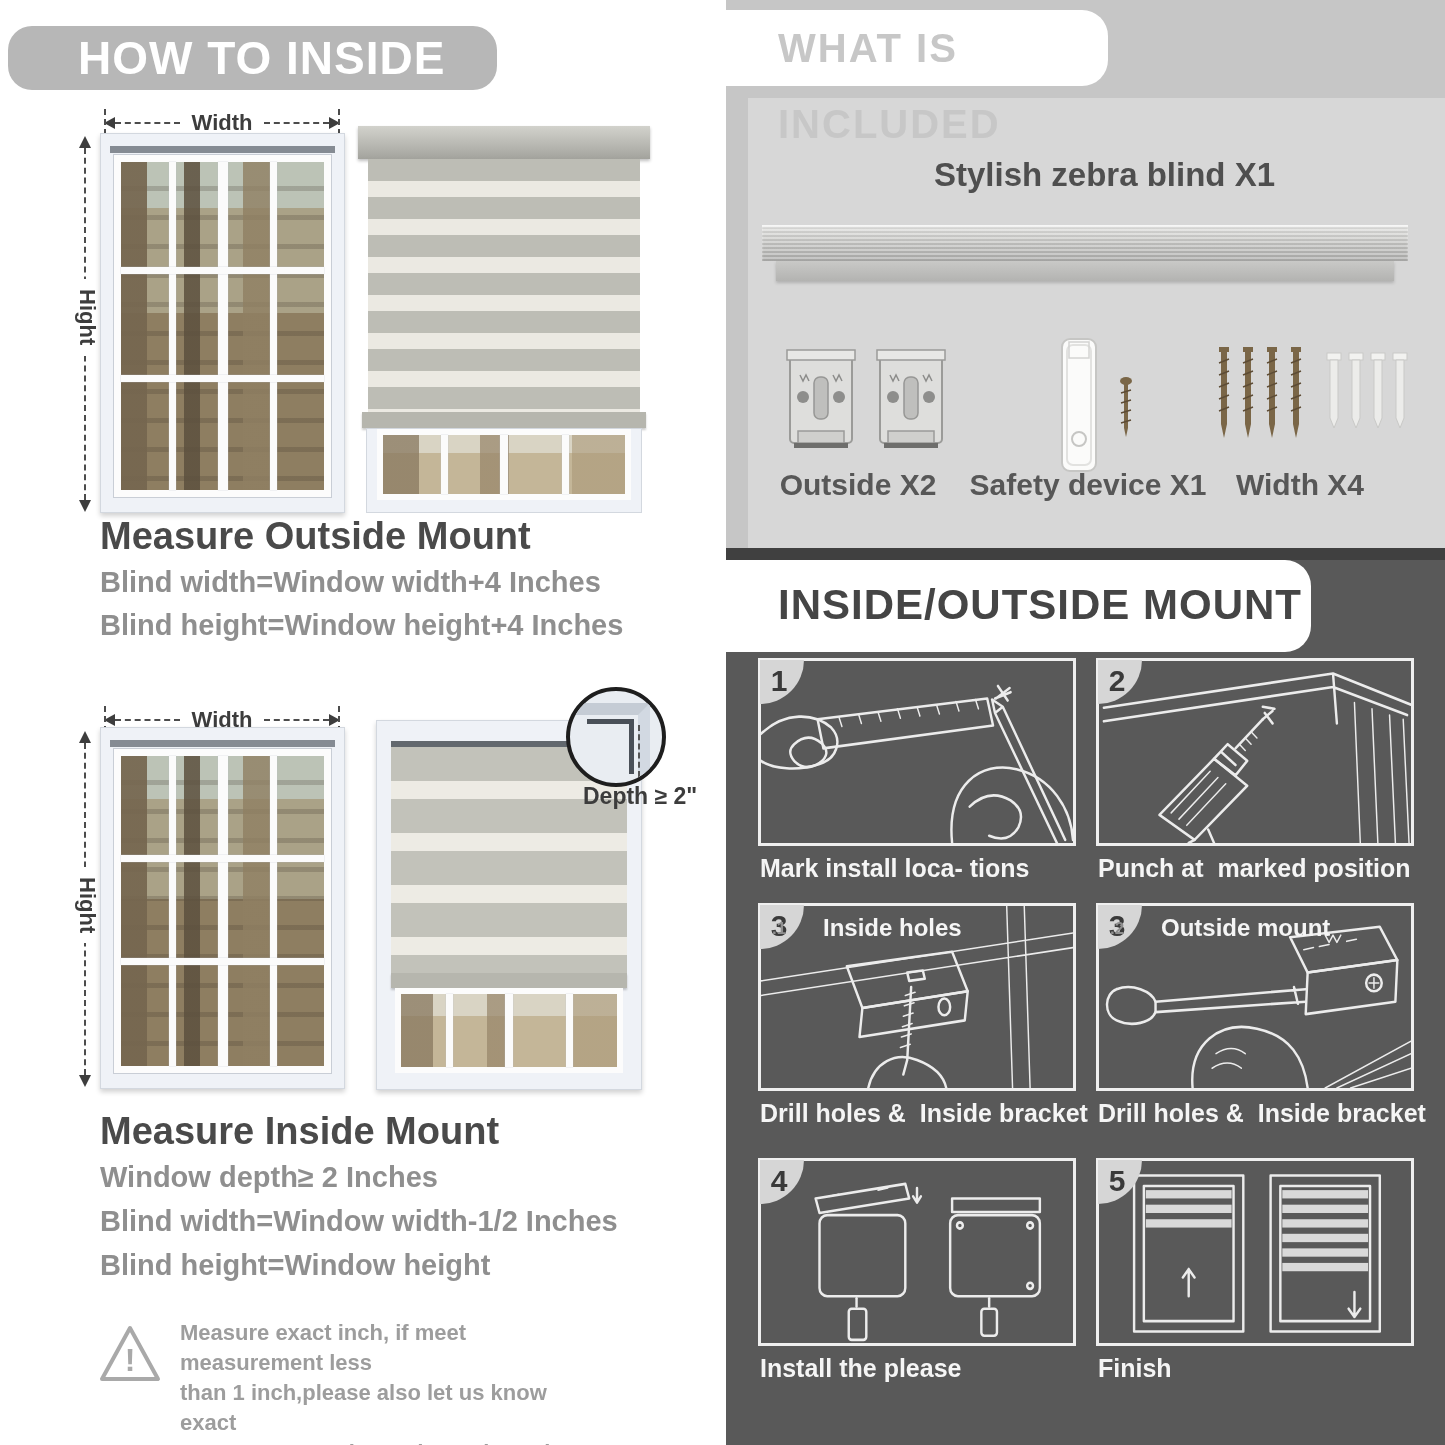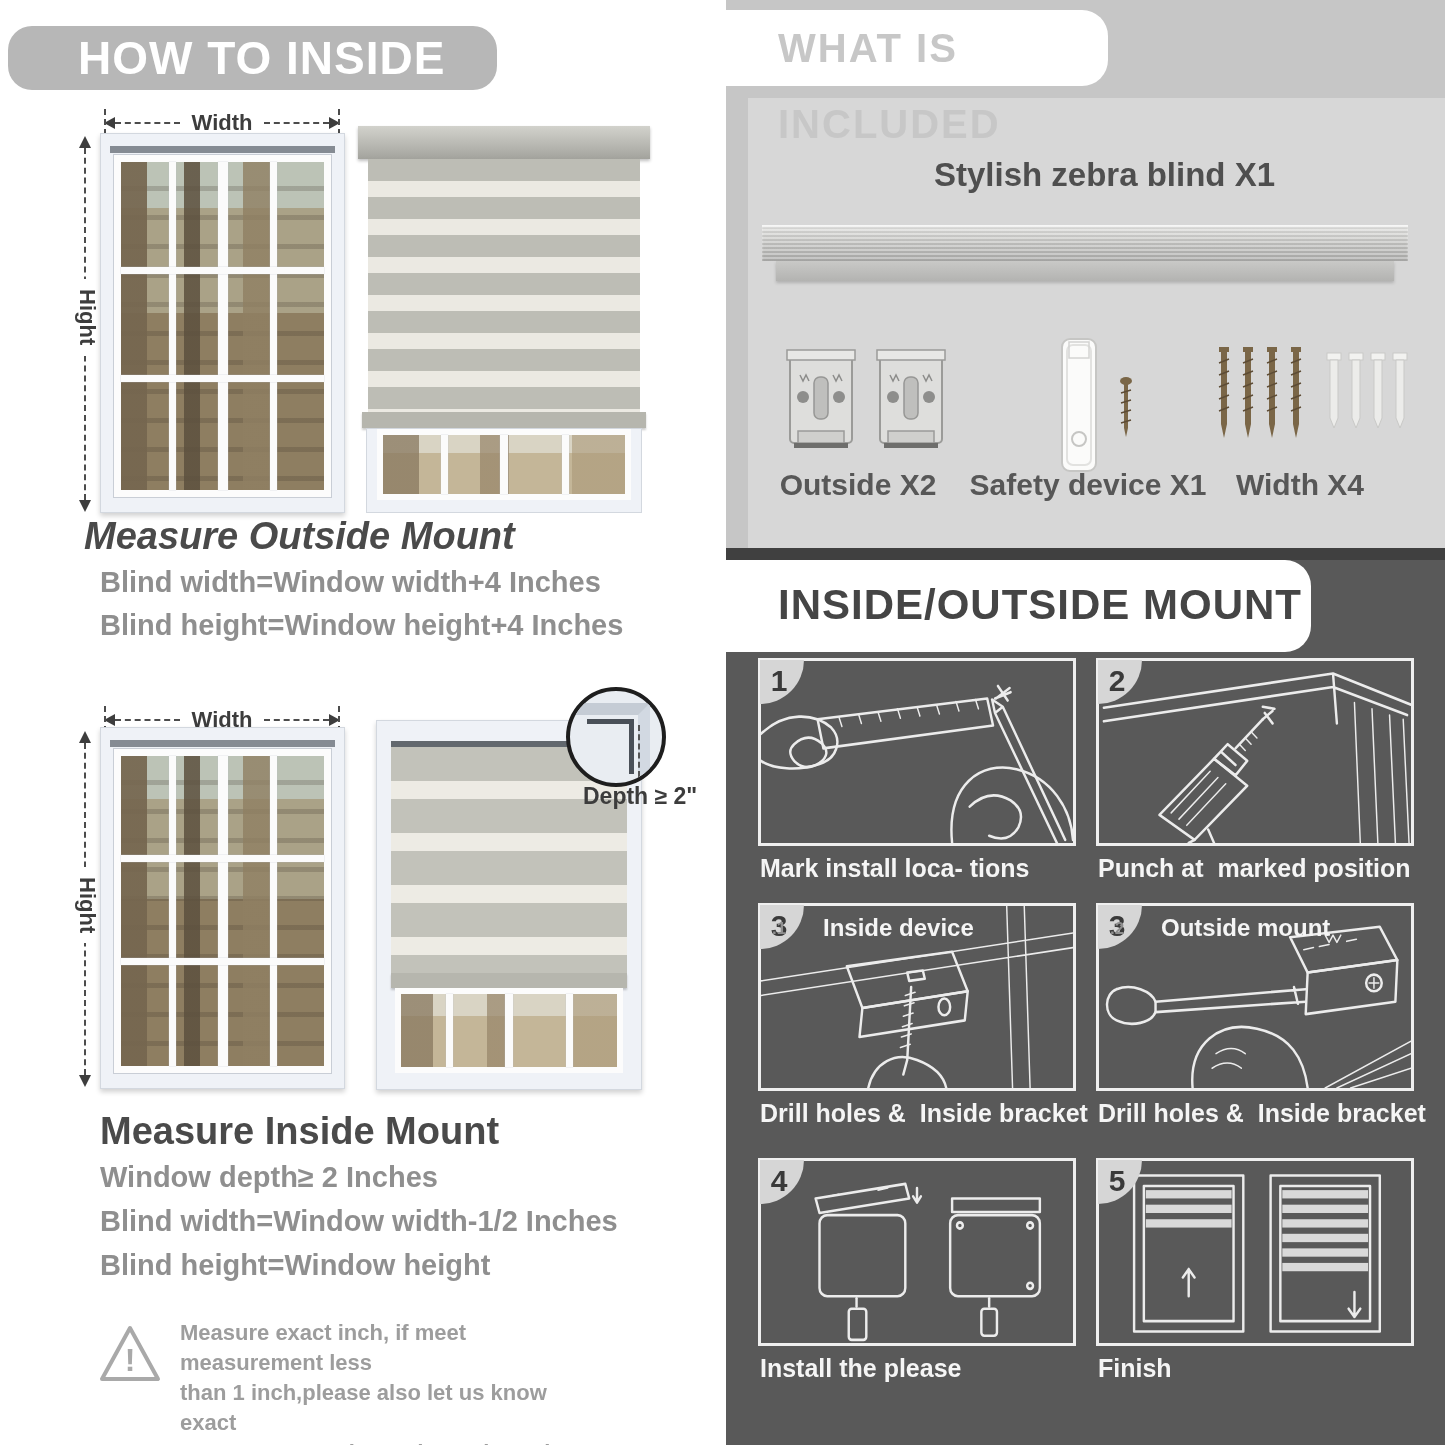--- a/index.html
+++ b/index.html
@@ -134,21 +134,21 @@
   <div class="fabric1" style="left:368px;top:159px;width:272px;height:253px;"></div>
   <div class="botbar" style="left:362px;top:412px;width:284px;height:16px;"></div>
   <div style="position:absolute;left:366px;top:428px;width:276px;height:85px;background:#eff2f7;border:1px solid #d3d8df;box-sizing:border-box;">
     <div class="photo light" style="position:absolute;left:10px;right:10px;top:0;bottom:12px;border:6px solid #fcfcfc;">
       <div class="mull v" style="left:calc(50% - 4px);width:8px;"></div>
       <div class="mull v" style="left:calc(25% - 3px);"></div>
       <div class="mull v" style="left:calc(75% - 3px);"></div>
     </div>
   </div>
 
-  <div class="h2" style="left:84px;top:515px;font-style:italic;">Measure Outside Mount</div>
+  <div class="h2" style="left:100px;top:515px;">Measure Outside Mount</div>
   <div class="sub" style="left:100px;top:566px;">Blind width=Window width+4 Inches</div>
   <div class="sub" style="left:100px;top:609px;">Blind height=Window height+4 Inches</div>
 
   <div class="dim-w" style="left:104px;top:712px;width:236px;">
     <div class="ah l"></div>
     <div class="seg"></div>
     <div class="lbl">Width</div>
     <div class="seg"></div>
     <div class="ah r"></div>
     <div class="dg" style="left:0;top:-6px;height:46px;"></div>
@@ -344,21 +344,21 @@
       <path d="M150,64 l16,-2 l2,8 l-16,2 Z"></path>
       <ellipse cx="188" cy="97" rx="6" ry="8"></ellipse>
       <path d="M154,78 L150,148 L146,162"></path>
       <path class="thin" d="M148,86 l10,-3 M147,96 l10,-3 M146,106 l10,-3 M145,116 l10,-3 M144,126 l10,-3 M143,136 l10,-3"></path>
       <path d="M110,175 C116,150 138,140 160,148 C180,155 188,166 190,175"></path>
     </svg>
     <div class="badge">
       <span>3</span>
         <span class="sub">.1</span>
     </div>
-    <div class="inbox-lbl">Inside device</div>
+    <div class="inbox-lbl">Inside holes</div>
   </div>
   <div class="caption" style="left:760px;top:1099px;">Drill holes &amp;  Inside bracket</div>
 
   <div class="stepbox" style="left:1096px;top:903px;width:318px;height:188px;">
     <svg class="art" viewBox="0 0 320 175" preserveAspectRatio="none">
       <path d="M196,30 L288,20 L306,52 L214,64 Z"></path>
       <path class="thin" d="M210,42 l10,-2 M226,39 l10,-2 M232,28 l4,7 l4,-7 l4,7 l4,-7 M254,34 l10,-2"></path>
       <path d="M214,64 L306,52 L304,92 L212,104 Z"></path>
       <circle cx="282" cy="74" r="8"></circle>
       <path class="thin" d="M277,74 h10 M282,69 v10"></path>

